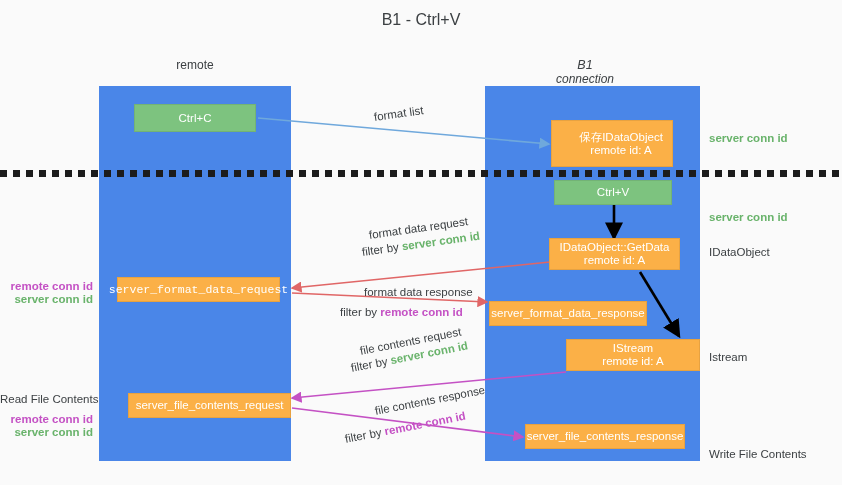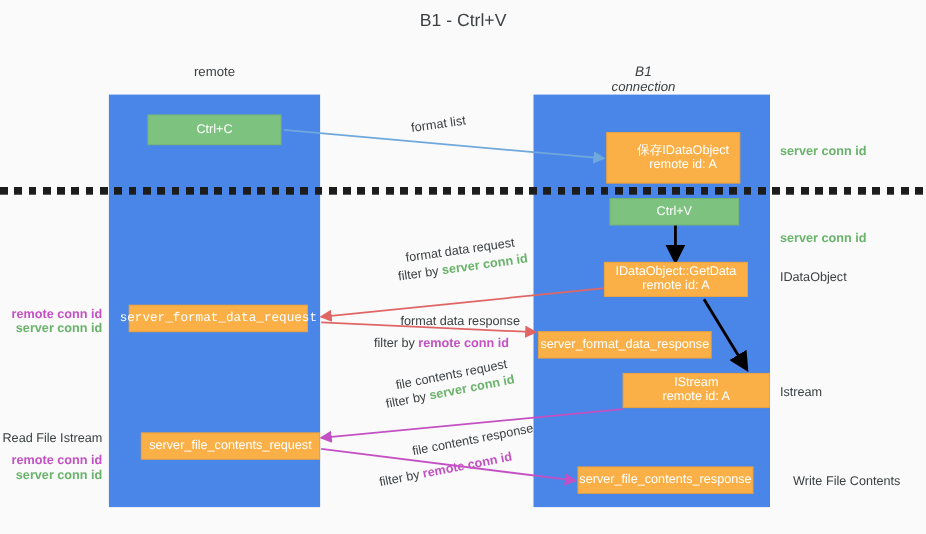--- a/index.html
+++ b/index.html
@@ -210,22 +210,22 @@
 
   <div class="abs lbl rot-3" style="left:375px; top:404px;">file contents response</div>
   <div class="abs lbl rot-3" style="left:345px; top:432px;">
     <span>filter by </span><span class="inline-magenta">remote conn id</span>
   </div>
 
   <div class="abs lbl green" style="left:709px; top:131px;">server conn id</div>
   <div class="abs lbl green" style="left:709px; top:210px;">server conn id</div>
   <div class="abs lbl dark" style="left:709px; top:245px;">IDataObject</div>
   <div class="abs lbl dark" style="left:709px; top:350px;">Istream</div>
-  <div class="abs lbl dark" style="left:709px; top:431px;margin-left:12px;">Write File Contents</div>
+  <div class="abs lbl dark" style="left:709px; top:447px;">Write File Contents</div>
 
   <div class="abs lbl magenta right" style="left:0px; top:279px; width:93px;">remote conn id</div>
   <div class="abs lbl green right" style="left:0px; top:292px; width:93px;">server conn id</div>
 
-  <div class="abs lbl dark right" style="left:0px; top:392px; width:93px;">Read File Istream</div>
+  <div class="abs lbl dark right" style="left:0px; top:392px; width:93px;">Read File Contents</div>
   <div class="abs lbl magenta right" style="left:0px; top:412px; width:93px;">remote conn id</div>
   <div class="abs lbl green right" style="left:0px; top:425px; width:93px;">server conn id</div>
 
 </div>
 
 </body></html>

